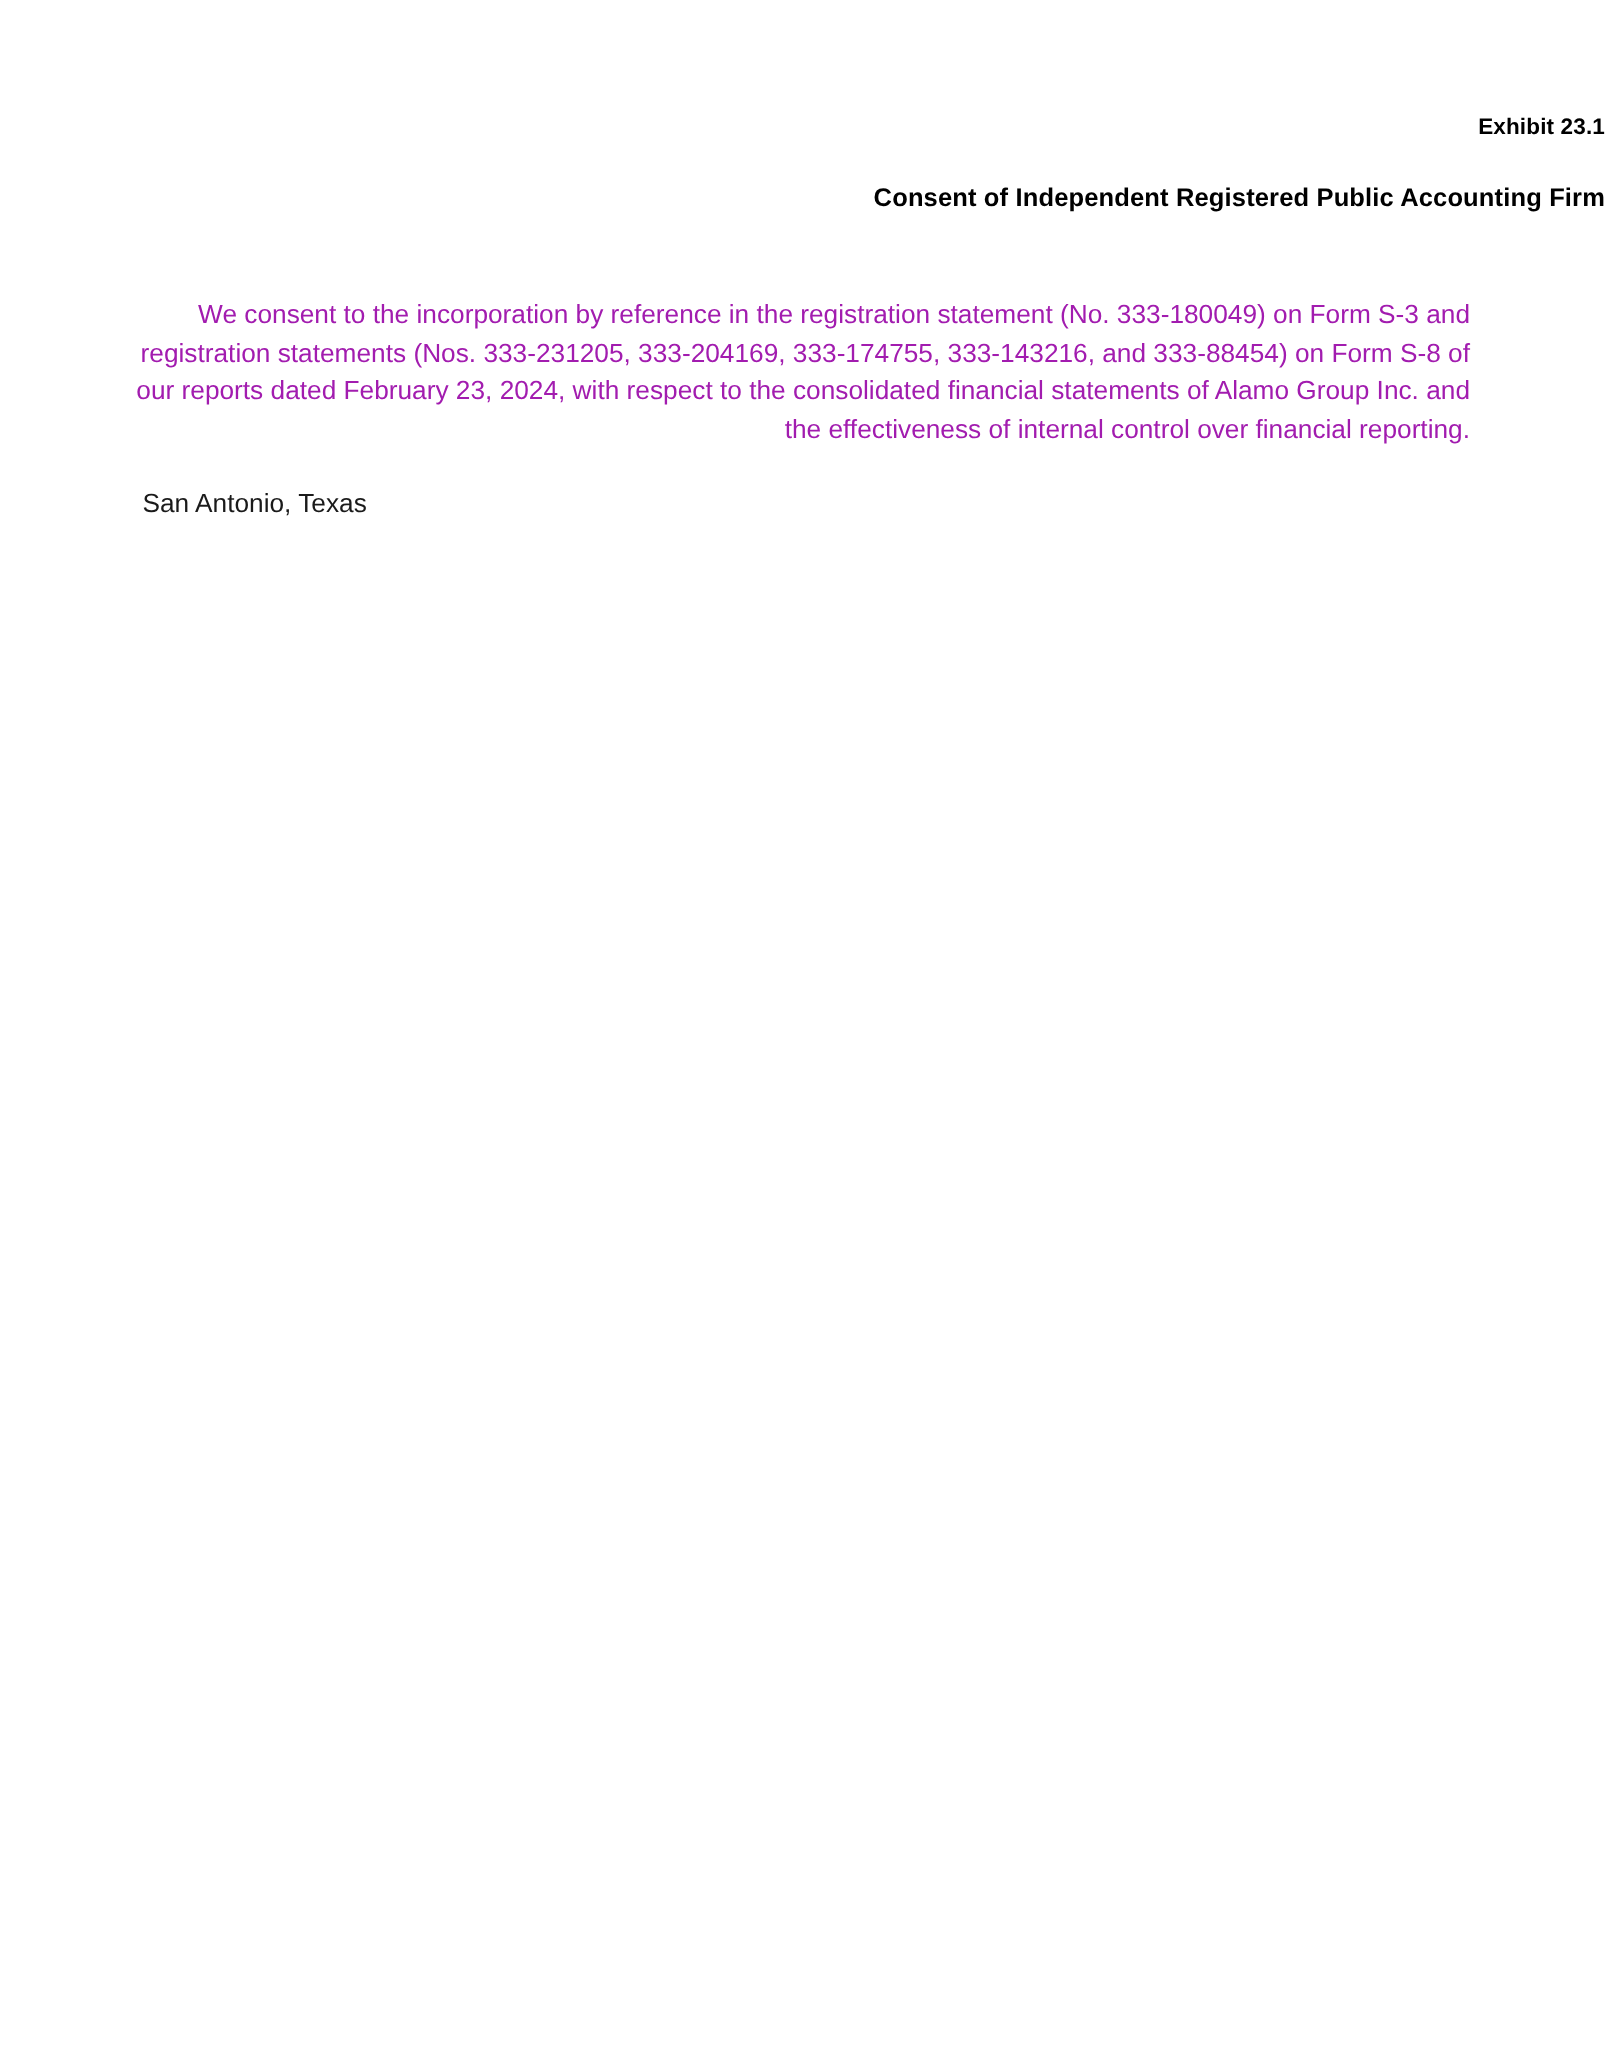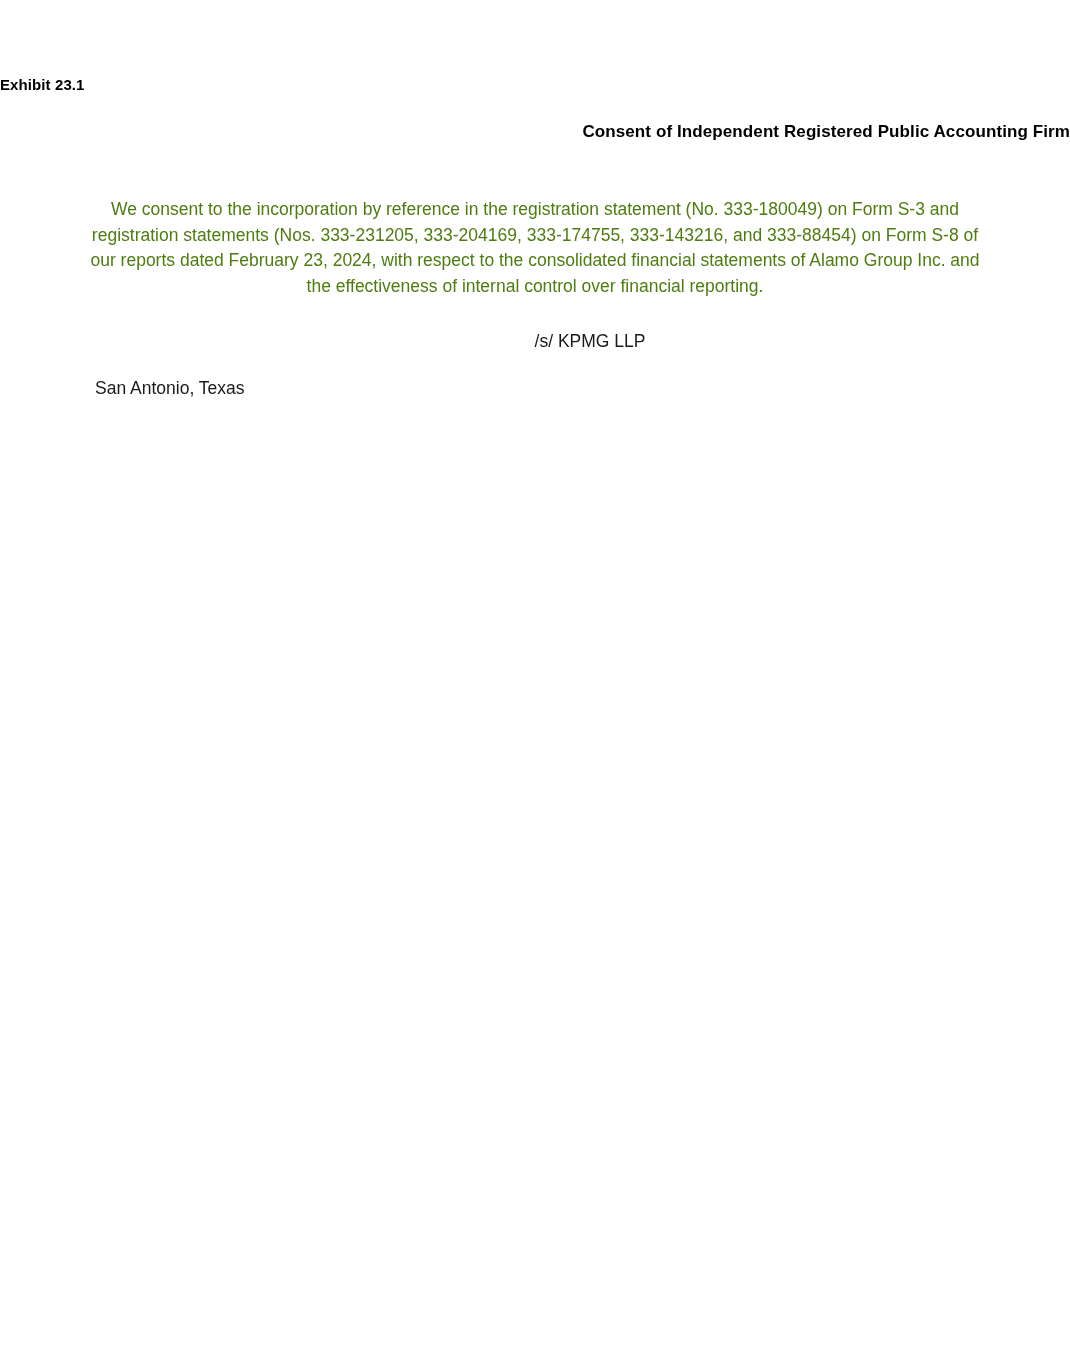--- a/index.html
+++ b/index.html
@@ -17,21 +17,21 @@
   }
   .page {
     width: 1070px;
     height: 1365px;
     box-sizing: border-box;
     padding: 0;
     position: relative;
     background: #ffffff;
   }
   .exhibit-label {
-    text-align: left;
+    text-align: right;
     font-size: 15px;
     font-weight: bold;
     margin-top: 76px;
     letter-spacing: 0.1px;
   }
   .doc-title {
     text-align: right;
     font-size: 17px;
     font-weight: bold;
     margin-top: 29px;
@@ -39,22 +39,22 @@
   }
   .body-block {
     margin: 0 auto;
     width: 890px;
     padding-left: 0px;
     margin-top: 55px;
   }
   .body-paragraph {
     font-size: 17.5px;
     line-height: 25.5px;
-    text-align: center;
-    color: #4d7c0f;
+    text-align: right;
+    color: #a21caf;
   }
   .signature {
     text-align: center;
     font-size: 17.5px;
     margin-top: 32px;
     color: #1a1a1a;
     padding-left: 110px;
   }
   .address-block {
     margin-top: 24px;
@@ -73,21 +73,20 @@
 <div class="page">
 
   <div class="exhibit-label">Exhibit 23.1</div>
 
   <div class="doc-title">Consent of Independent Registered Public Accounting Firm</div>
 
   <div class="body-block">
 
     <p class="body-paragraph">We consent to the incorporation by reference in the registration statement (No. 333-180049) on Form S-3 and registration statements (Nos. 333-231205, 333-204169, 333-174755, 333-143216, and 333-88454) on Form S-8 of our reports dated February 23, 2024, with respect to the consolidated financial statements of Alamo Group Inc. and the effectiveness of internal control over financial reporting.</p>
 
-    <div class="signature">/s/ KPMG LLP</div>
 
     <div class="address-block">
       <span class="address-line">San Antonio, Texas</span>
     </div>
 
   </div>
 
 </div>
 
 </body></html>

